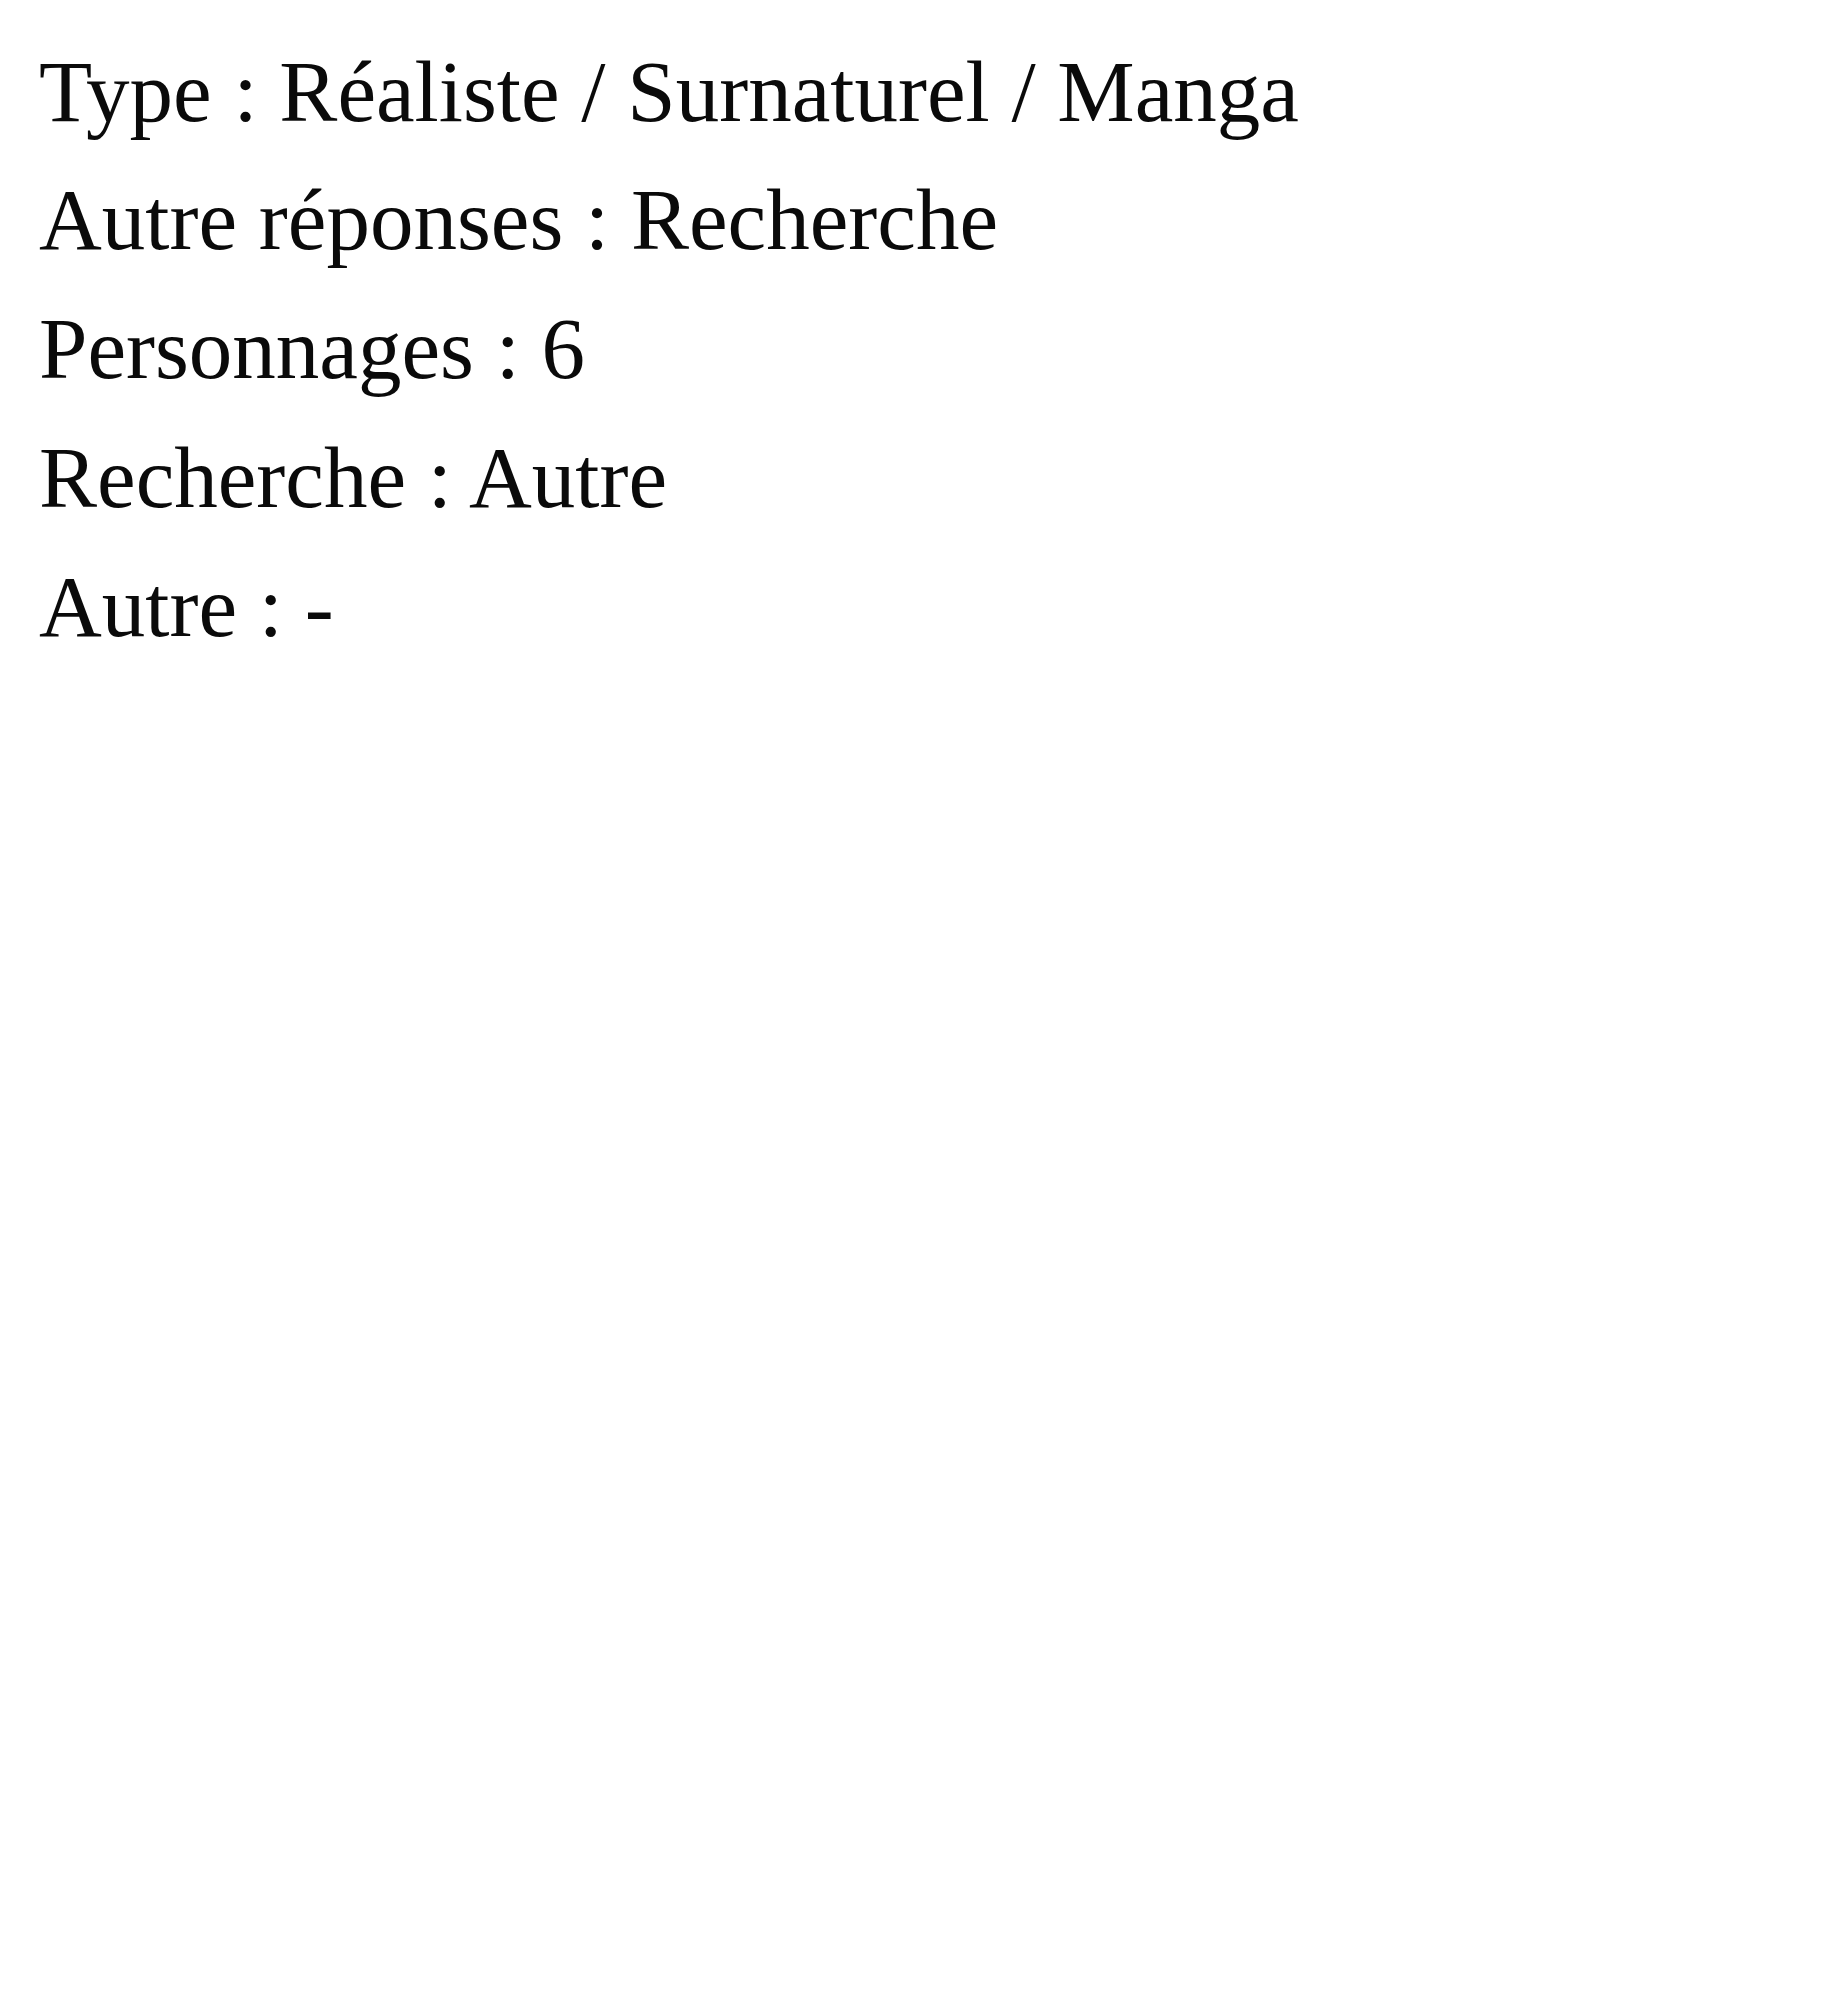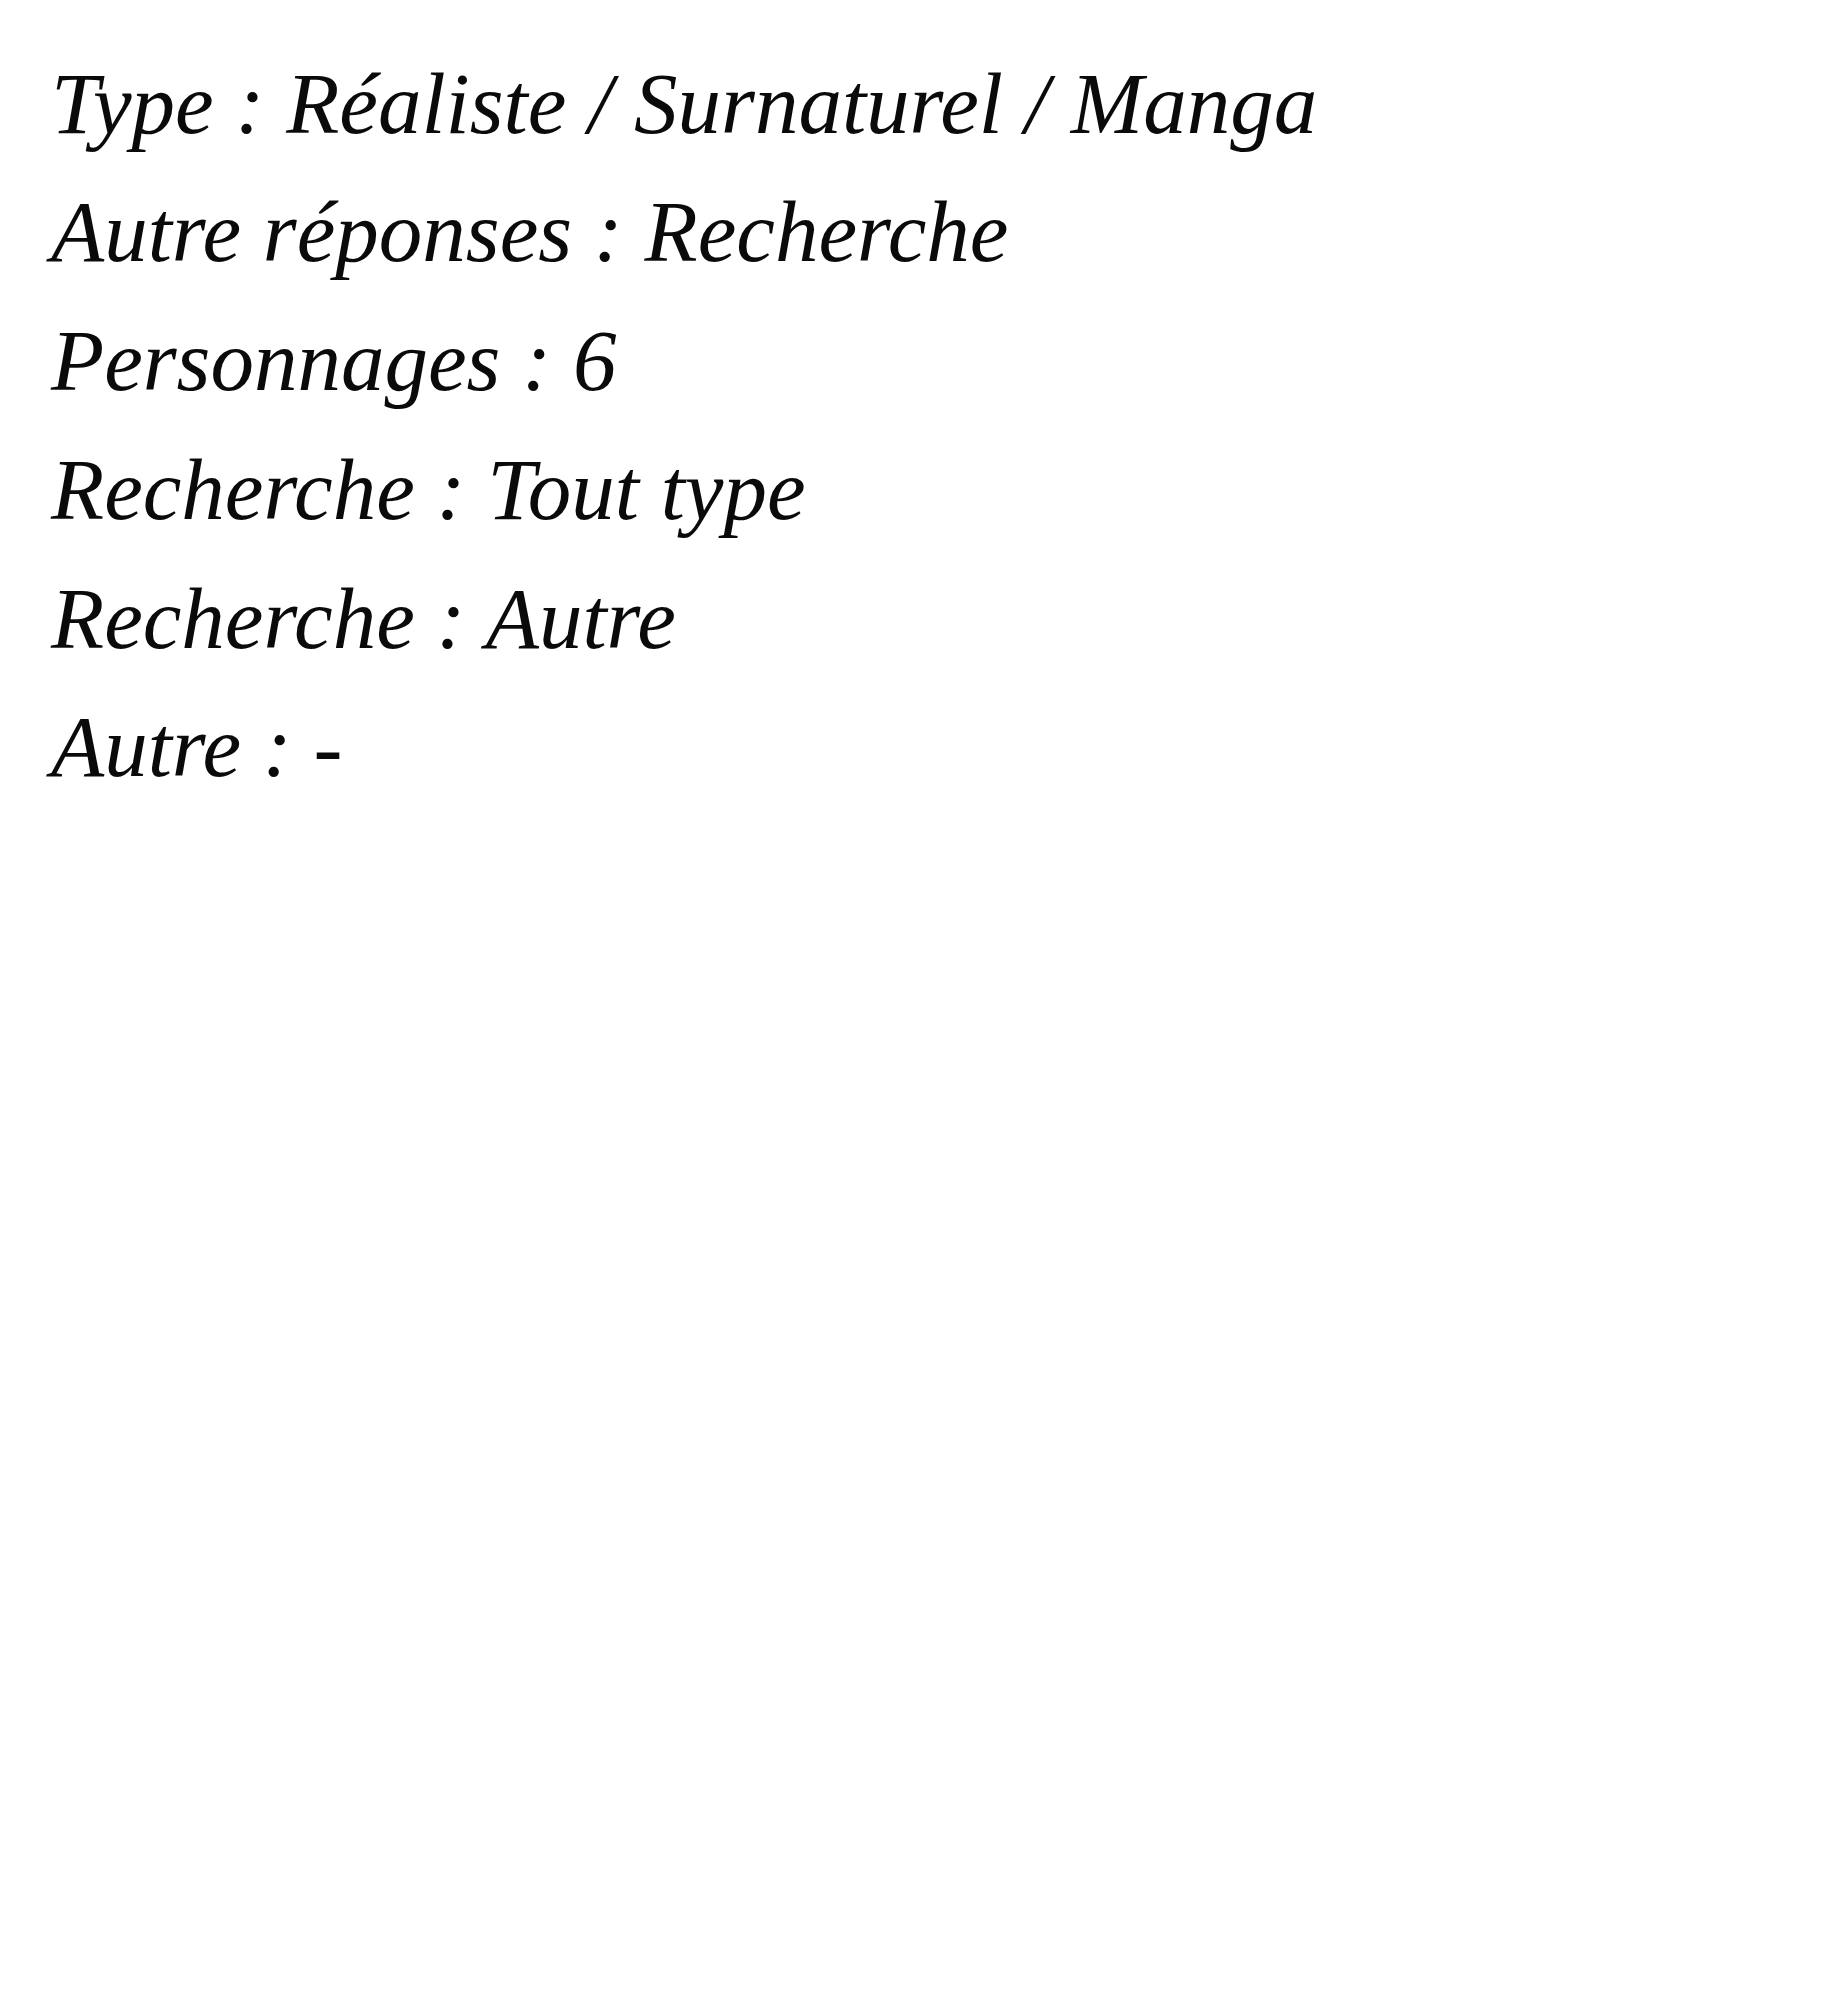--- a/index.html
+++ b/index.html
@@ -16,23 +16,22 @@
   }
   .page {
     box-sizing: border-box;
     width: 1848px;
     height: 2005px;
     padding: 23.6px 35px 0 35px;
     background: #ffffff;
   }
   .info-list {
     list-style: none;
-    margin: 16px;
+    margin: 4px;
     padding: 0;
-    font-style: italic;
   }
   .info-line {
     font-size: 87px;
     line-height: 1.48;
     white-space: nowrap;
     letter-spacing: 0px;
     color: #0a0a0a;
   }
   .label, .value {
     display: inline;
@@ -59,25 +58,20 @@
       <span class="sep"> : </span>
       <span class="value">Recherche</span>
     </li>
 
     <li class="info-line">
       <span class="label">Personnages</span>
       <span class="sep"> : </span>
       <span class="value">6</span>
     </li>
 
-    <li class="info-line">
-      <span class="label">Recherche</span>
-      <span class="sep"> : </span>
-      <span class="value">Tout type</span>
-    </li>
 
     <li class="info-line">
       <span class="label">Recherche</span>
       <span class="sep"> : </span>
       <span class="value">Autre</span>
     </li>
 
     <li class="info-line">
       <span class="label">Autre</span>
       <span class="sep"> : </span>

